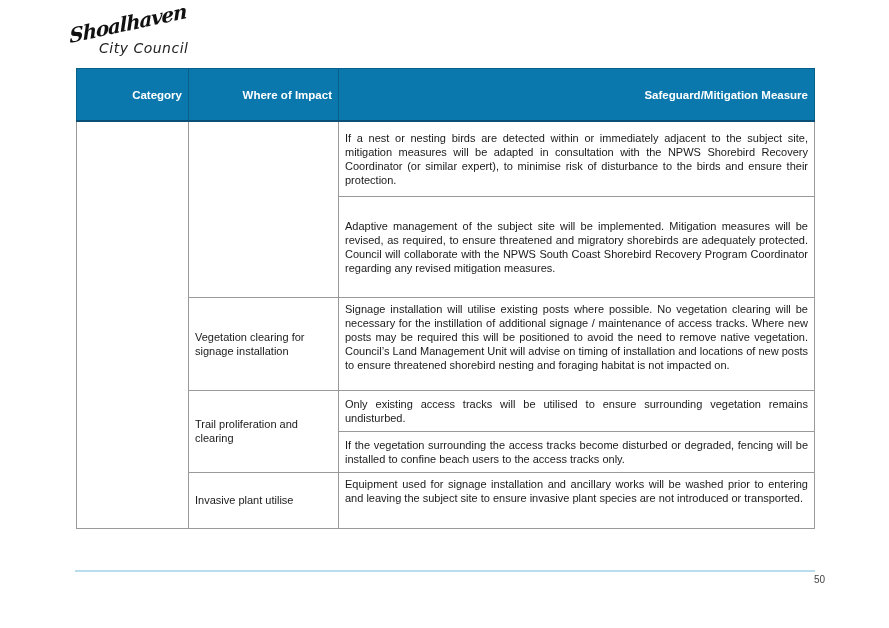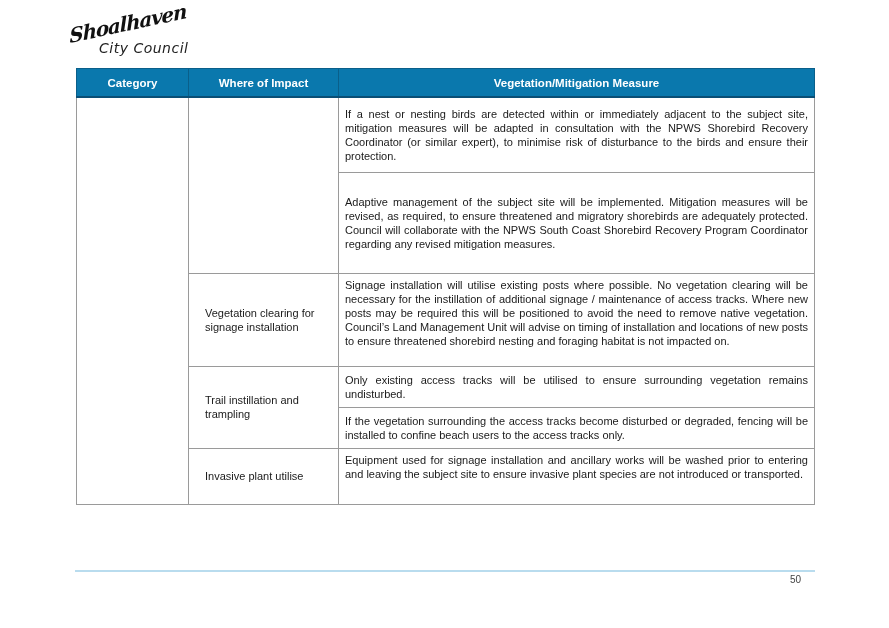--- a/index.html
+++ b/index.html
@@ -11,50 +11,50 @@
                    font-style: italic; font-weight: bold; font-size: 20px; letter-spacing: -1px;
                    transform: rotate(-12deg) skewX(-10deg); transform-origin: left bottom; color: #111; }
     .logo .sub { position: absolute; left: 29px; top: 16px; font-family: "DejaVu Sans", sans-serif;
                  font-style: italic; font-size: 14px; color: #222; letter-spacing: 0.5px; text-align: center; }
 
     table.doc { position: absolute; left: 76px; top: 68px; width: 738px;
                 border-collapse: collapse; table-layout: fixed; font-size: 11px; line-height: 14px; }
     table.doc col.c1 { width: 112px; }
     table.doc col.c2 { width: 150px; }
     table.doc col.c3 { width: 476px; }
-    table.doc th { background: #0a78ad; color: #ffffff; text-align: center; font-weight: bold;
-                   font-size: 11.5px; height: 27px; padding: 0 6px; border: 1px solid #0a5f8a;
+    table.doc th { background: #0a78ad; color: #ffffff; text-align: right; font-weight: bold;
+                   font-size: 11.5px; height: 27px; padding: 12px 6px; border: 1px solid #0a5f8a;
                    border-bottom: 2px solid #0a4f76; vertical-align: middle; }
-    table.doc td { border: 1px solid #9a9a9a; vertical-align: middle; padding: 0 16px; }
+    table.doc td { border: 1px solid #9a9a9a; vertical-align: middle; padding: 0 6px; }
     table.doc td.m { text-align: justify; padding: 4px 6px; }
     td.m span { display: block; }
 
     .footer-line { position: absolute; left: 75px; top: 570px; width: 740px; height: 2px;
                    background: #b9dcee; }
-    .page-num { position: absolute; right: 88px; top: 574px; font-size: 10px; color: #444; }
+    .page-num { position: absolute; right: 64px; top: 574px; font-size: 10px; color: #444; }
   </style>
 </head>
 <body>
 
 <div class="logo">
   <span class="brand">Shoalhaven</span>
   <span class="sub">City Council</span>
 </div>
 
 <table class="doc">
   <colgroup>
       <col class="c1">
       <col class="c2">
       <col class="c3">
     </colgroup>
   <thead>
     <tr>
       <th>Category</th>
       <th>Where of Impact</th>
-      <th>Vegetation/Mitigation Measure</th>
+      <th>Safeguard/Mitigation Measure</th>
     </tr>
   </thead>
   <tbody>
     <tr style="height:75px;margin-top:39px;">
       <td rowspan="6"></td>
       <td rowspan="2"></td>
       <td class="m">
           <span>If a nest or nesting birds are detected within or immediately adjacent to the subject site, mitigation measures will be adapted in consultation with the NPWS Shorebird Recovery Coordinator (or similar expert), to minimise risk of disturbance to the birds and ensure their protection.</span>
         </td>
     </tr>
@@ -63,21 +63,21 @@
           <span>Adaptive management of the subject site will be implemented. Mitigation measures will be revised, as required, to ensure threatened and migratory shorebirds are adequately protected. Council will collaborate with the NPWS South Coast Shorebird Recovery Program Coordinator regarding any revised mitigation measures.</span>
         </td>
     </tr>
     <tr style="height:93px;">
       <td>Vegetation clearing for signage installation</td>
       <td class="m" style="vertical-align:top;">
           <span>Signage installation will utilise existing posts where possible. No vegetation clearing will be necessary for the instillation of additional signage / maintenance of access tracks.  Where new posts may be required this will be positioned to avoid the need to remove native vegetation.  Council’s Land Management Unit will advise on timing of installation and locations of new posts to ensure threatened shorebird nesting and foraging habitat is not impacted on.</span>
         </td>
     </tr>
     <tr style="height:41px;">
-      <td rowspan="2">Trail instillation and trampling</td>
+      <td rowspan="2">Trail proliferation and clearing</td>
       <td class="m">
           <span>Only existing access tracks will be utilised to ensure surrounding vegetation remains undisturbed.</span>
         </td>
     </tr>
     <tr style="height:41px;">
       <td class="m">
           <span>If the vegetation surrounding the access tracks become disturbed or degraded, fencing will be installed to confine beach users to the access tracks only.</span>
         </td>
     </tr>
     <tr style="height:56px;">

